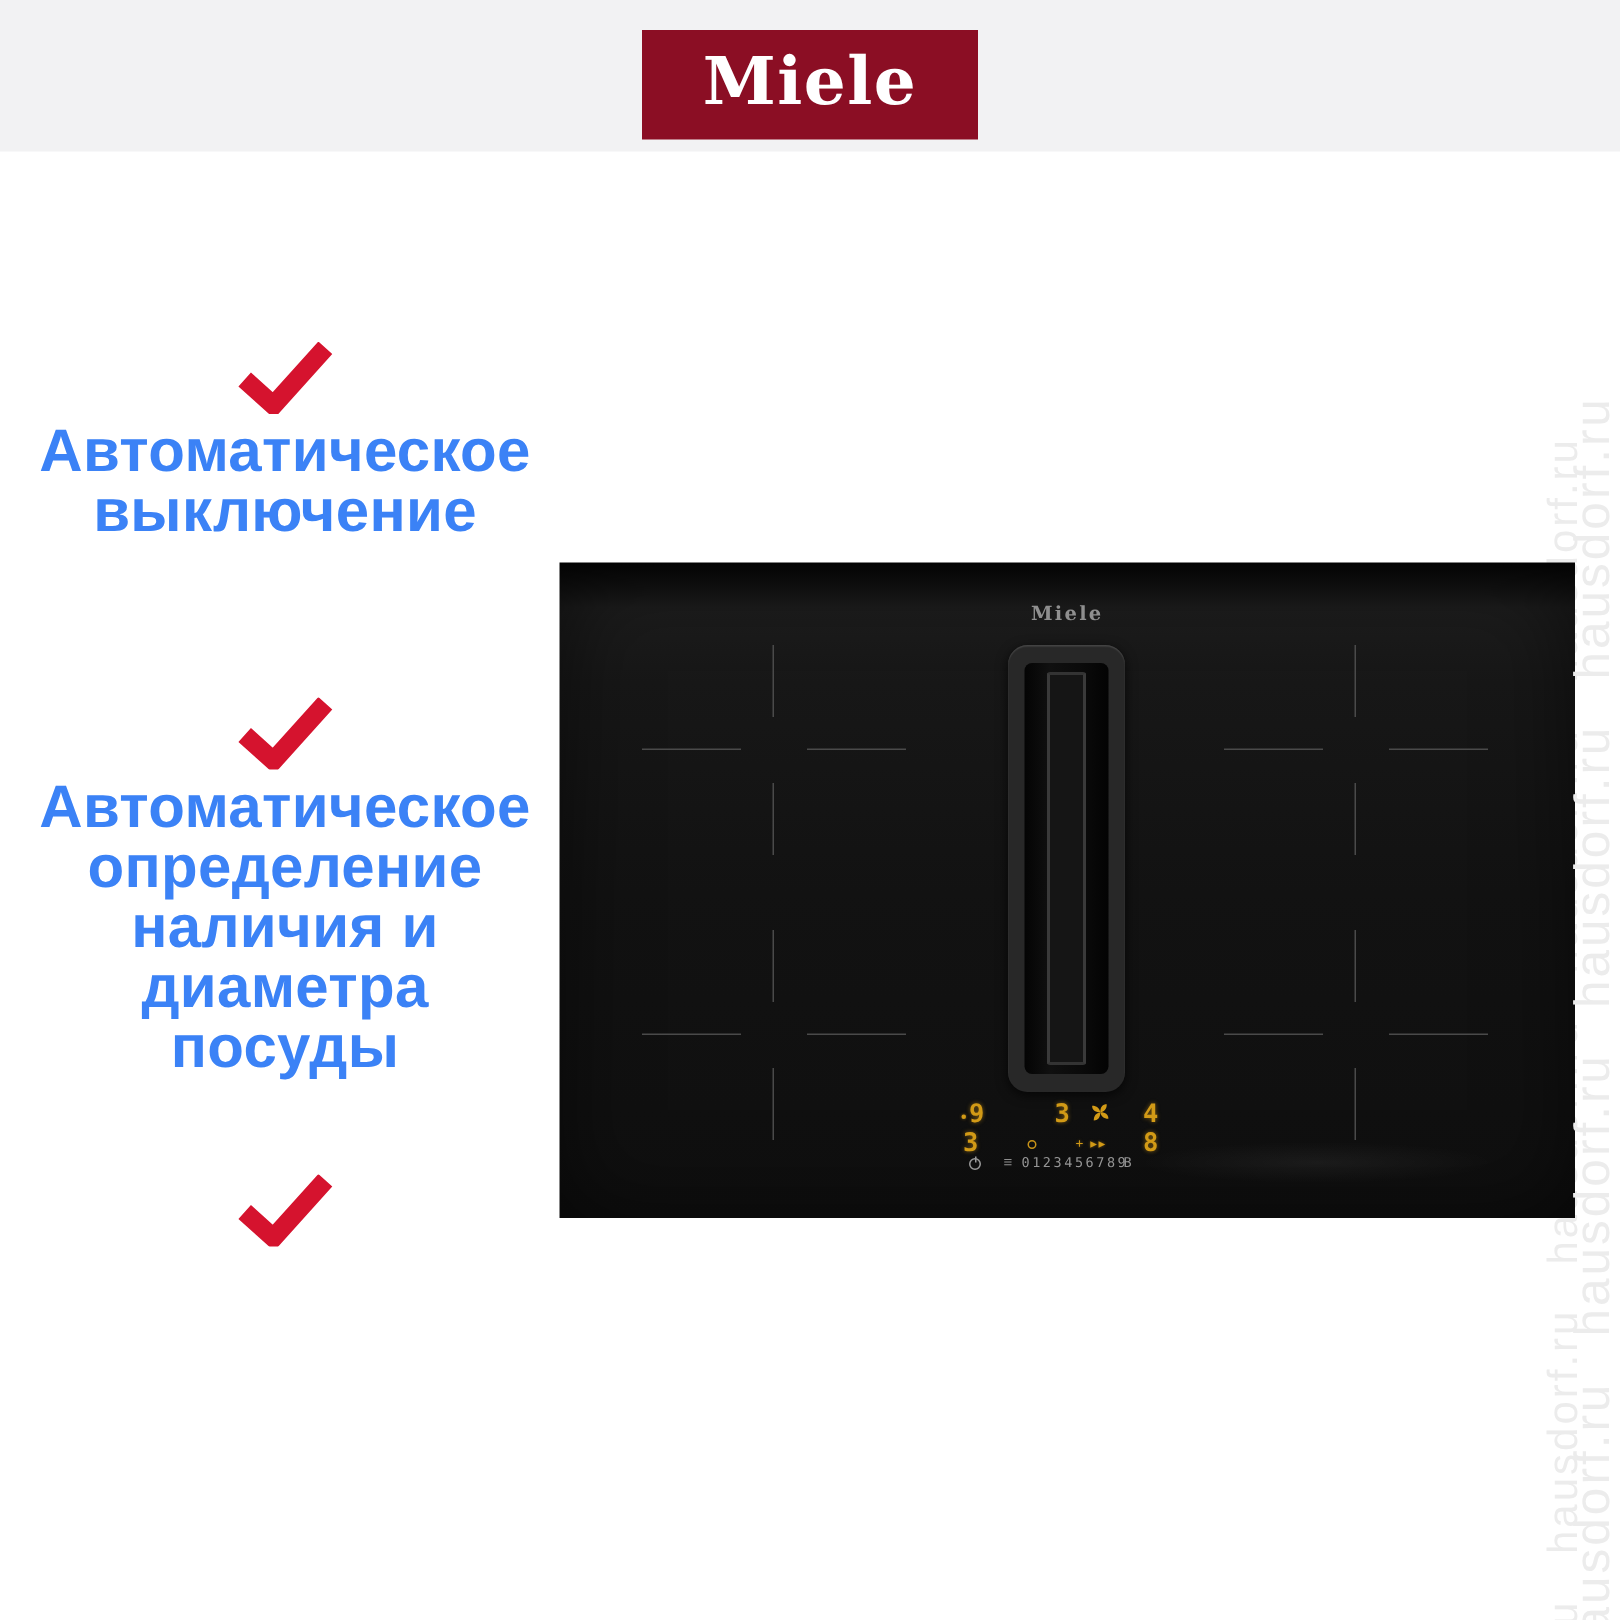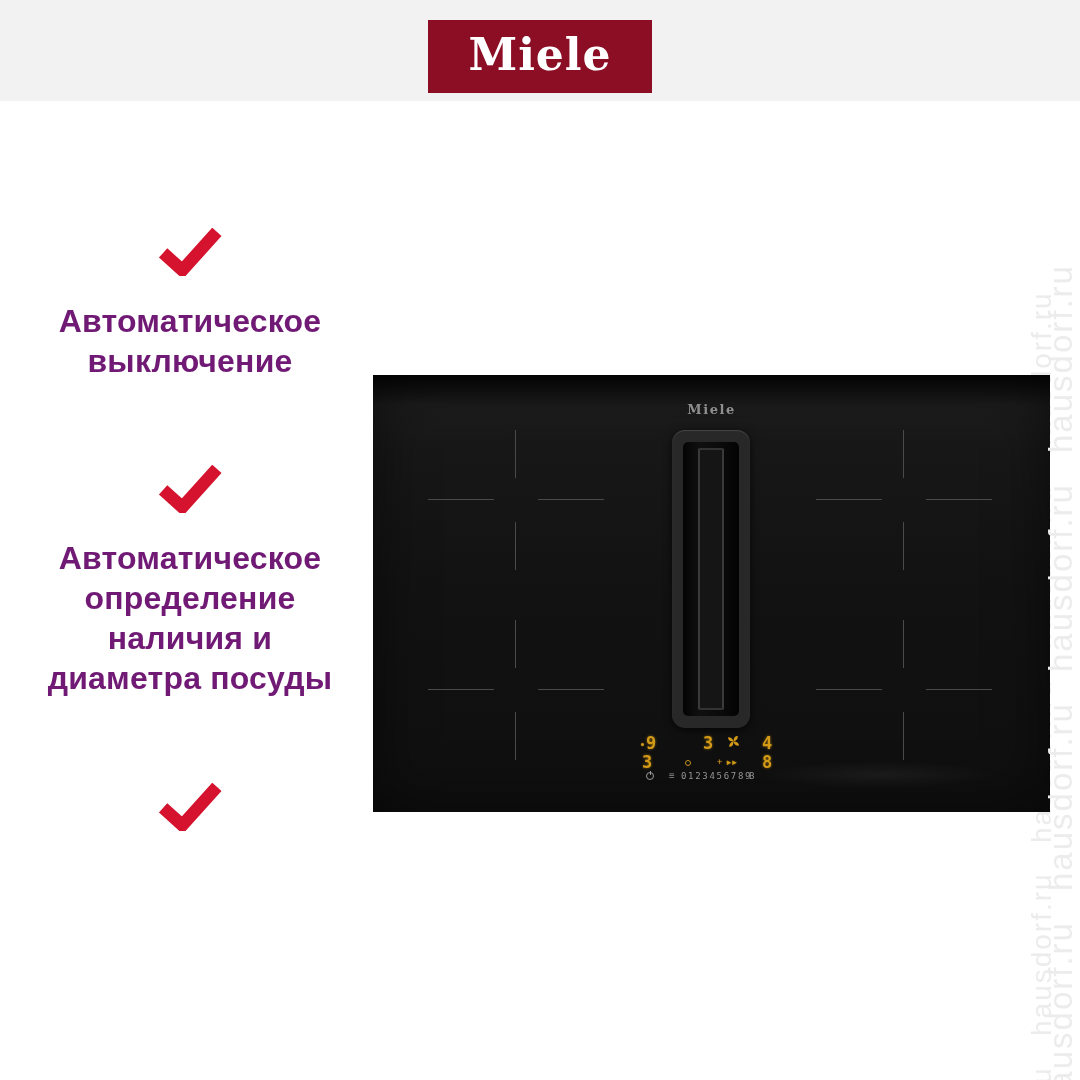--- a/index.html
+++ b/index.html
@@ -10,21 +10,21 @@
   
   .top-band { position:absolute; left:0; top:0; width:1080px; height:101px; background:#f2f2f3; z-index:2; }
   .logo-box { position:absolute; left:428px; top:20px; width:224px; height:73px; background:#8b0e24;
               display:flex; align-items:center; justify-content:center; }
   .logo-box span { color:#ffffff; font-family:"DejaVu Serif", serif; font-weight:bold; font-size:44px;
                    letter-spacing:1px; transform:translateY(-2px); }
 
   
   .feature { position:absolute; left:25px; width:330px; text-align:center; z-index:2; }
   .feature svg { display:inline-block; }
-  .feature-text { margin-top:21px; font-size:32px; line-height:40px; font-weight:bold; color:#701a75;
+  .feature-text { font-size:40px; line-height:40px; font-weight:bold; color:#3b82f6;
                   white-space:pre-line; letter-spacing:0.2px; }
   .f1 { top:228px; }
   .f2 { top:465px; }
   .f3 { top:783px; }
 
   
   .cooktop { position:absolute; left:373px; top:375px; width:677px; height:437px; z-index:2;
              background:linear-gradient(180deg,#050505 0px,#0b0b0b 7px,#1c1c1c 30px,#171717 80px,#121212 220px,#0f0f0f 100%);
              box-shadow:inset 0 0 60px rgba(0,0,0,0.55); }
   .ct-logo { position:absolute; left:0; top:27px; width:100%; text-align:center;

